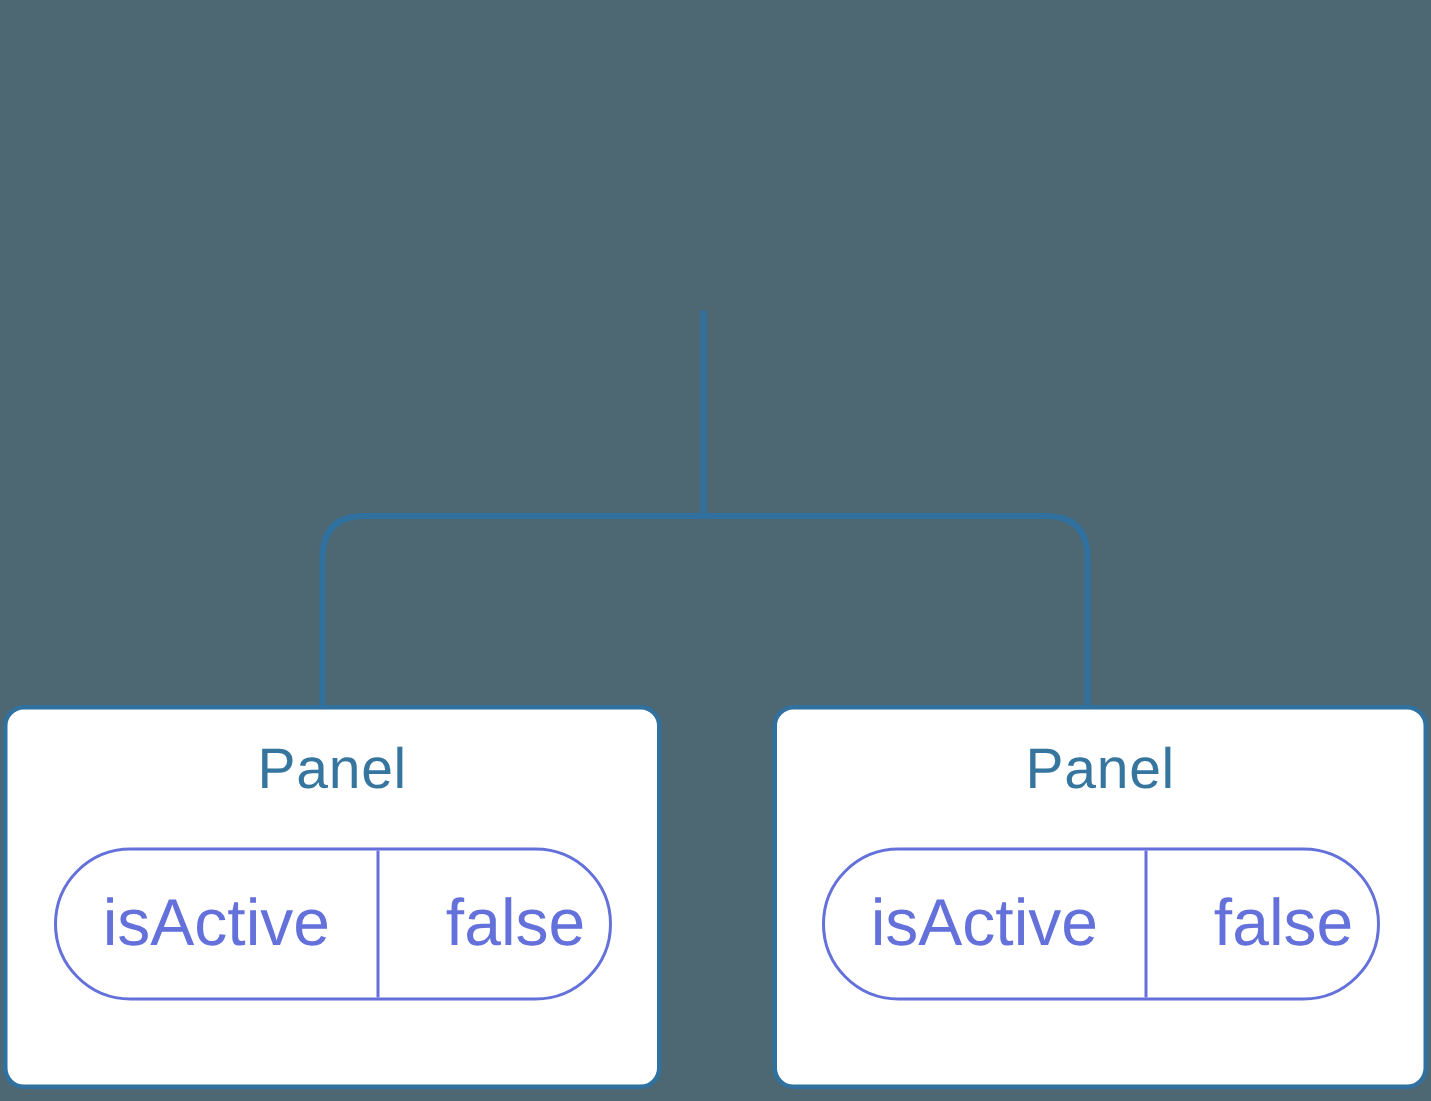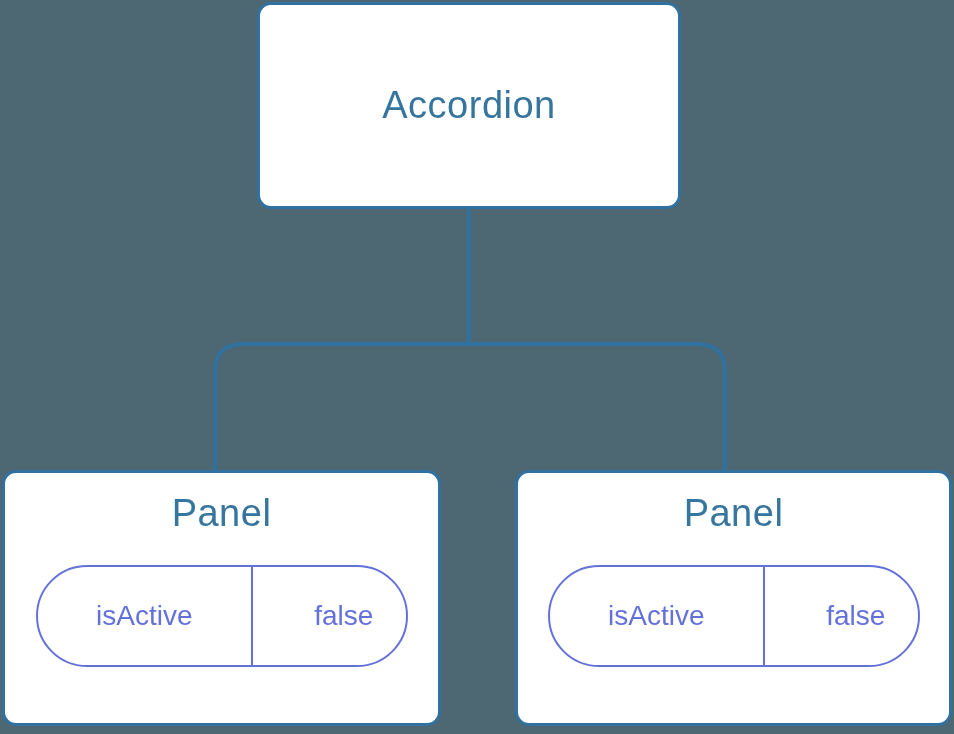--- a/index.html
+++ b/index.html
@@ -58,21 +58,21 @@
     line-height: 46px;
   }
   .state-pill {
     margin: 29px auto 0;
     width: 372px; height: 102px;
     border: 2px solid var(--state-accent);
     border-radius: 999px;
     display: flex;
     align-items: stretch;
     color: var(--state-accent);
-    font-size: 28px;
+    font-size: 44px;
   }
   .state-name {
     flex: 0 0 58%;
     display: flex;
     align-items: center;
     justify-content: center;
   }
   .state-value {
     flex: 1 1 auto;
     border-left: 2px solid var(--state-accent);
@@ -85,23 +85,20 @@
 </head>
 <body>
 
 <div class="canvas">
 
   <svg class="connector-svg" viewBox="0 0 954 734" xmlns="http://www.w3.org/2000/svg">
     <path d="M469 207 L469 344
              M215 470 L215 372 Q215 344 243 344 L697 344 Q725 344 725 372 L725 470" fill="none" style="stroke: var(--connector);" stroke-width="4"></path>
   </svg>
 
-  <div class="tree-node root-node">
-    <span class="node-label">Accordion</span>
-  </div>
 
   <div class="tree-node panel-node left">
     <span class="node-label">Panel</span>
     <div class="state-pill">
       <span class="state-name">isActive</span>
       <span class="state-value">false</span>
     </div>
   </div>
 
   <div class="tree-node panel-node right">

